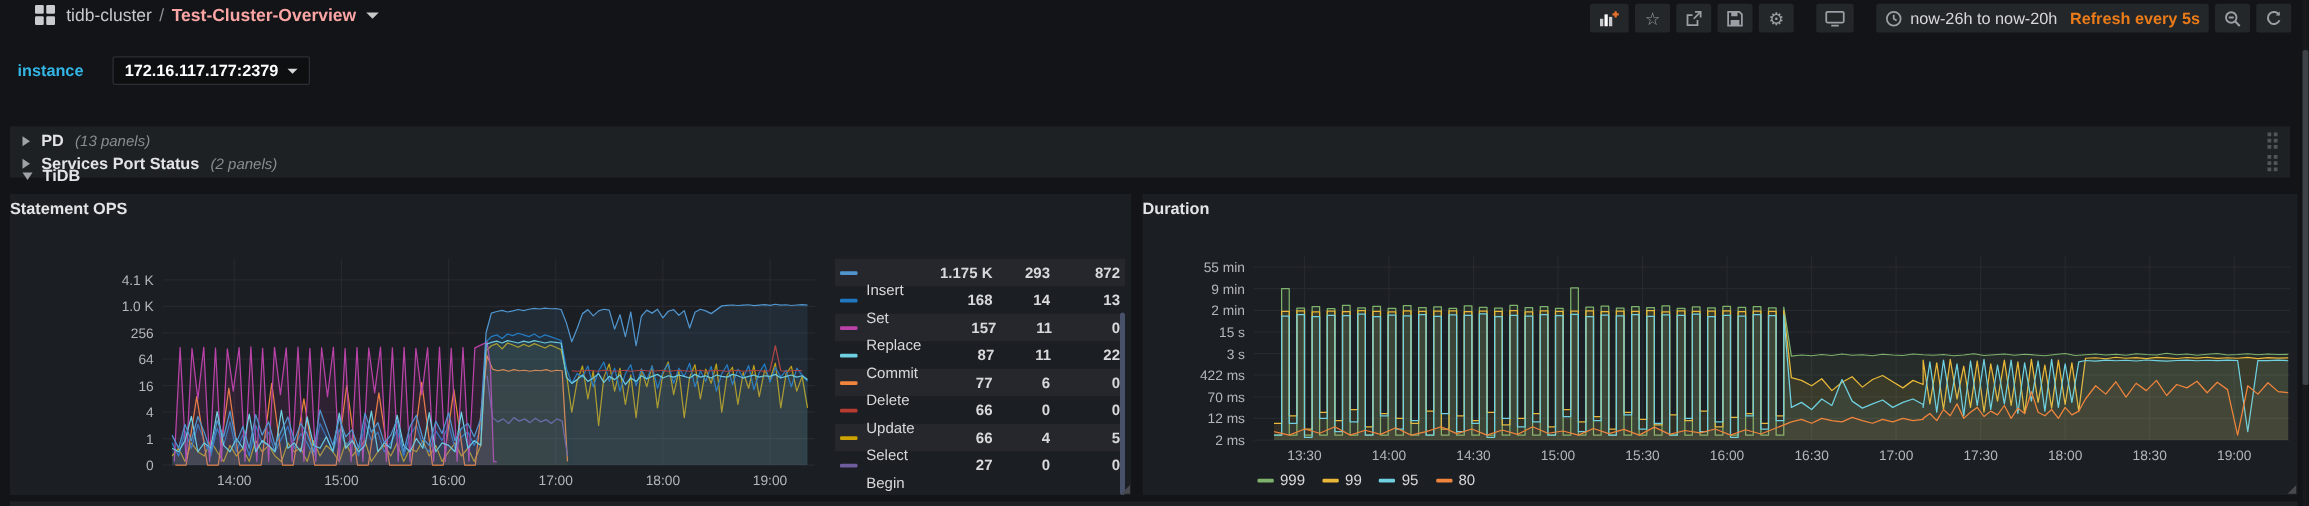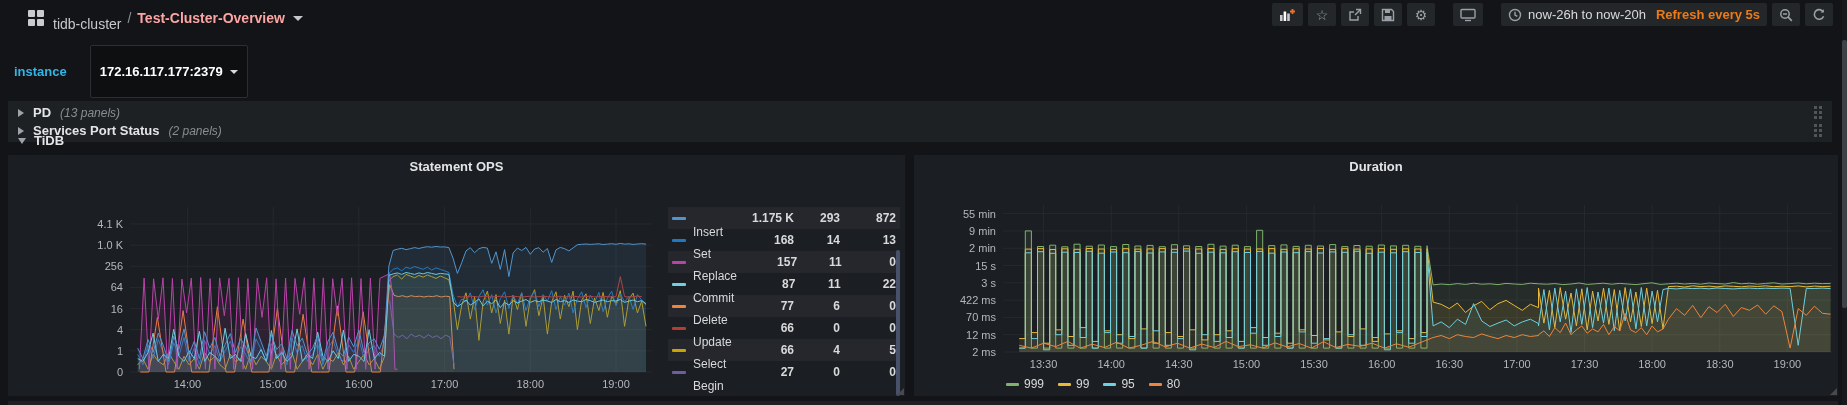--- a/index.html
+++ b/index.html
@@ -6,52 +6,52 @@
   html,body { background:#121417; }
   body { font-family:"Liberation Sans",sans-serif; color:#d8d9da; }
   #app { position:relative; width:1847px; height:405px; background:#121417; overflow:hidden; }
 
   
   .navbar { position:absolute; left:0; top:0; width:100%; height:28px; }
   .nav-left { position:absolute; left:28px; top:4px; display:flex; align-items:center; gap:9px; }
   .grafana-grid { display:grid; grid-template-columns:7px 7px; grid-template-rows:7px 7px; gap:2px; }
   .grafana-grid span { background:#c9cbce; border-radius:1px; }
   .nav-title { font-size:14px; display:flex; align-items:center; gap:6px; }
-  .nav-title .folder { color:#c7c8c9;margin-top:12px; }
+  .nav-title .folder { color:#c7c8c9; }
   .nav-title .sep { color:#8e9196; }
   .nav-title .dash { color:#fca5a5; font-weight:700; }
   .caret-down { width:0; height:0; border-left:5px solid transparent; border-right:5px solid transparent; border-top:5px solid #c7c8c9; margin-left:2px; }
   .nav-right { position:absolute; right:14px; top:3px; display:flex; align-items:center; gap:5px; }
   .tool-btn { height:23px; min-width:28px; padding:0 7px; background:#242729; border-radius:2px; display:flex; align-items:center; justify-content:center; color:#9ba0a6; font-size:14px; cursor:pointer; }
   .tool-btn svg { display:block; }
   .tool-gap { width:8px; }
   .time-btn { gap:6px; font-size:13px; color:#d8d9da; }
   .refresh-label { color:#eb7b18; font-weight:700; margin-left:4px; }
 
   
   .var-row { position:absolute; left:14px; top:45px; display:flex; align-items:center; gap:23px; }
   .var-label { color:#33b5e5; font-size:13px; font-weight:700; }
-  .var-value { background:#0d0f11; border:1px solid #2c2e33; border-radius:2px; padding:18px 9px; font-size:13px; font-weight:700; color:#ffffff; display:flex; align-items:center; gap:7px; cursor:pointer; }
+  .var-value { background:#0d0f11; border:1px solid #2c2e33; border-radius:2px; padding:3px 9px; font-size:13px; font-weight:700; color:#ffffff; display:flex; align-items:center; gap:7px; cursor:pointer; }
   .var-caret { width:0; height:0; border-left:4px solid transparent; border-right:4px solid transparent; border-top:4px solid #d8d9da; }
 
   
   .dash-row { position:absolute; left:8px; width:1824px; height:23px; background:#1e2124; display:flex; align-items:center; padding:0 10px; cursor:pointer; }
   .dash-row.open { background:transparent; }
   .chev-right { width:0; height:0; border-top:4px solid transparent; border-bottom:4px solid transparent; border-left:6px solid #9fa3a8; margin-right:9px; }
   .chev-open { width:0; height:0; border-left:4px solid transparent; border-right:4px solid transparent; border-top:6px solid #9fa3a8; margin-right:8px; }
   .row-title { font-size:13px; font-weight:700; color:#e3e4e6; }
   .row-count { font-size:12px; font-style:italic; color:#898c90; margin-left:9px; }
   .drag-dots { margin-left:auto; display:grid; grid-template-columns:3px 3px; grid-template-rows:3px 3px 3px; gap:2px; opacity:.55; }
   .drag-dots i { background:#7d8084; }
 
   
   .panel { position:absolute; top:155px; height:241px; background:#1b1e22; overflow:hidden; }
   #panel-statement { left:8px; width:897px; }
   #panel-duration { left:914px; width:924px; }
-  .panel-title { position:absolute; top:4px; left:0; width:100%; text-align:center; font-size:13px; font-weight:700; color:#e3e4e6; cursor:pointer; }
+  .panel-title { position:absolute; top:4px; left:0; width:100%; font-size:13px; font-weight:700; color:#e3e4e6; cursor:pointer; }
   .resize-corner { position:absolute; right:1px; bottom:1px; width:0; height:0; border-left:7px solid transparent; border-bottom:7px solid #47494e; cursor:nwse-resize; }
   svg.chart { position:absolute; left:0; top:0; }
 
   
   .legend-table { position:absolute; left:660px; top:52px; width:232px; font-size:12px; }
   .lg-row { display:flex; align-items:center; height:22px; padding:0 4px; }
   .lg-row.zebra { background:#25272c; }
   .lg-head { font-weight:700; color:#33b5e5; }
   .lg-name-col { flex:1; display:flex; align-items:center; gap:7px; }
   .lg-swatch { width:14px; height:3px; border-radius:1px; }

